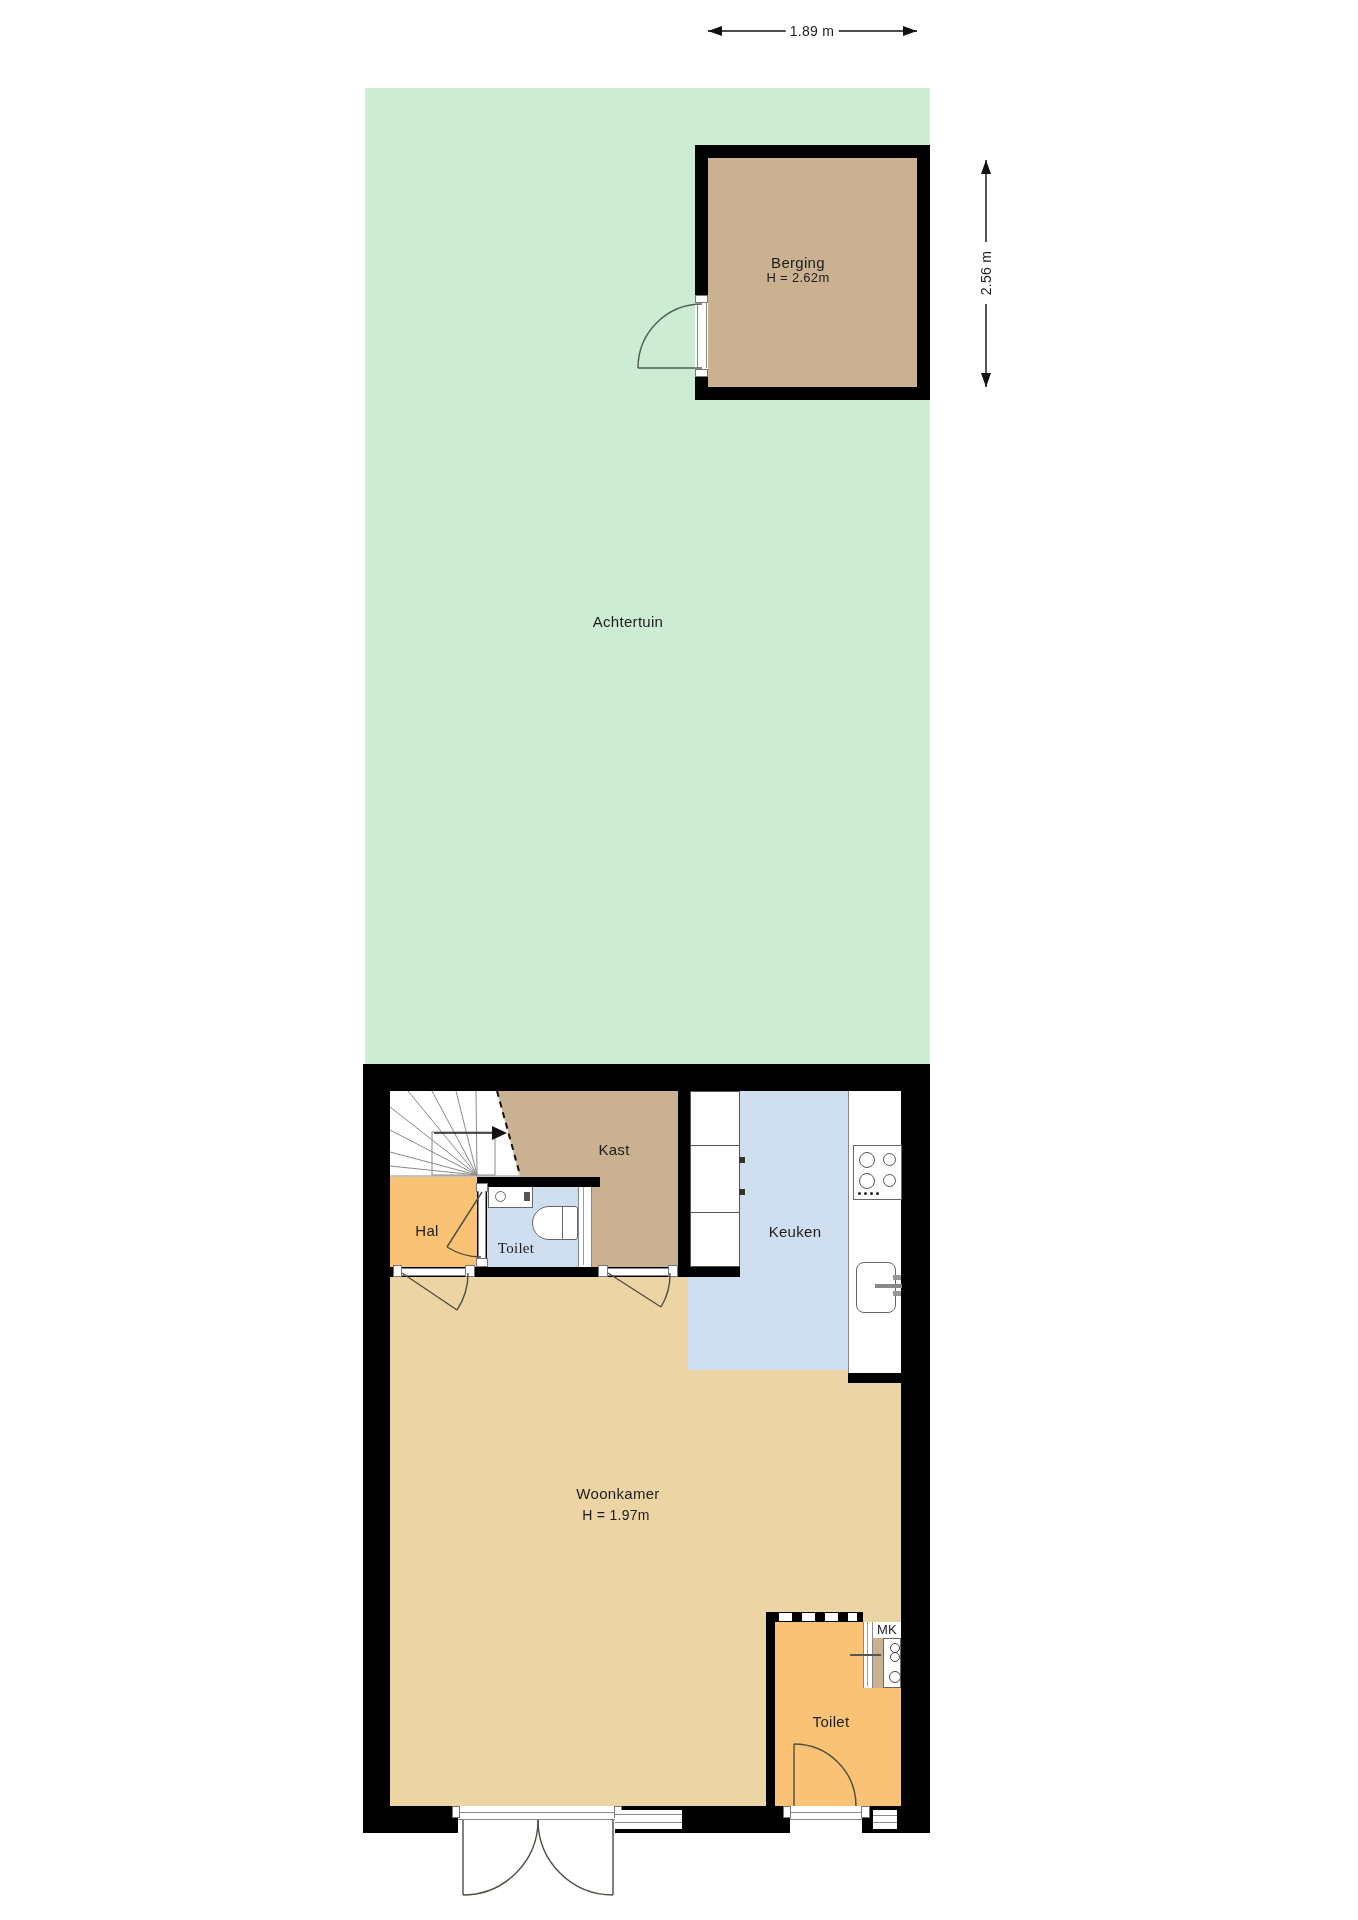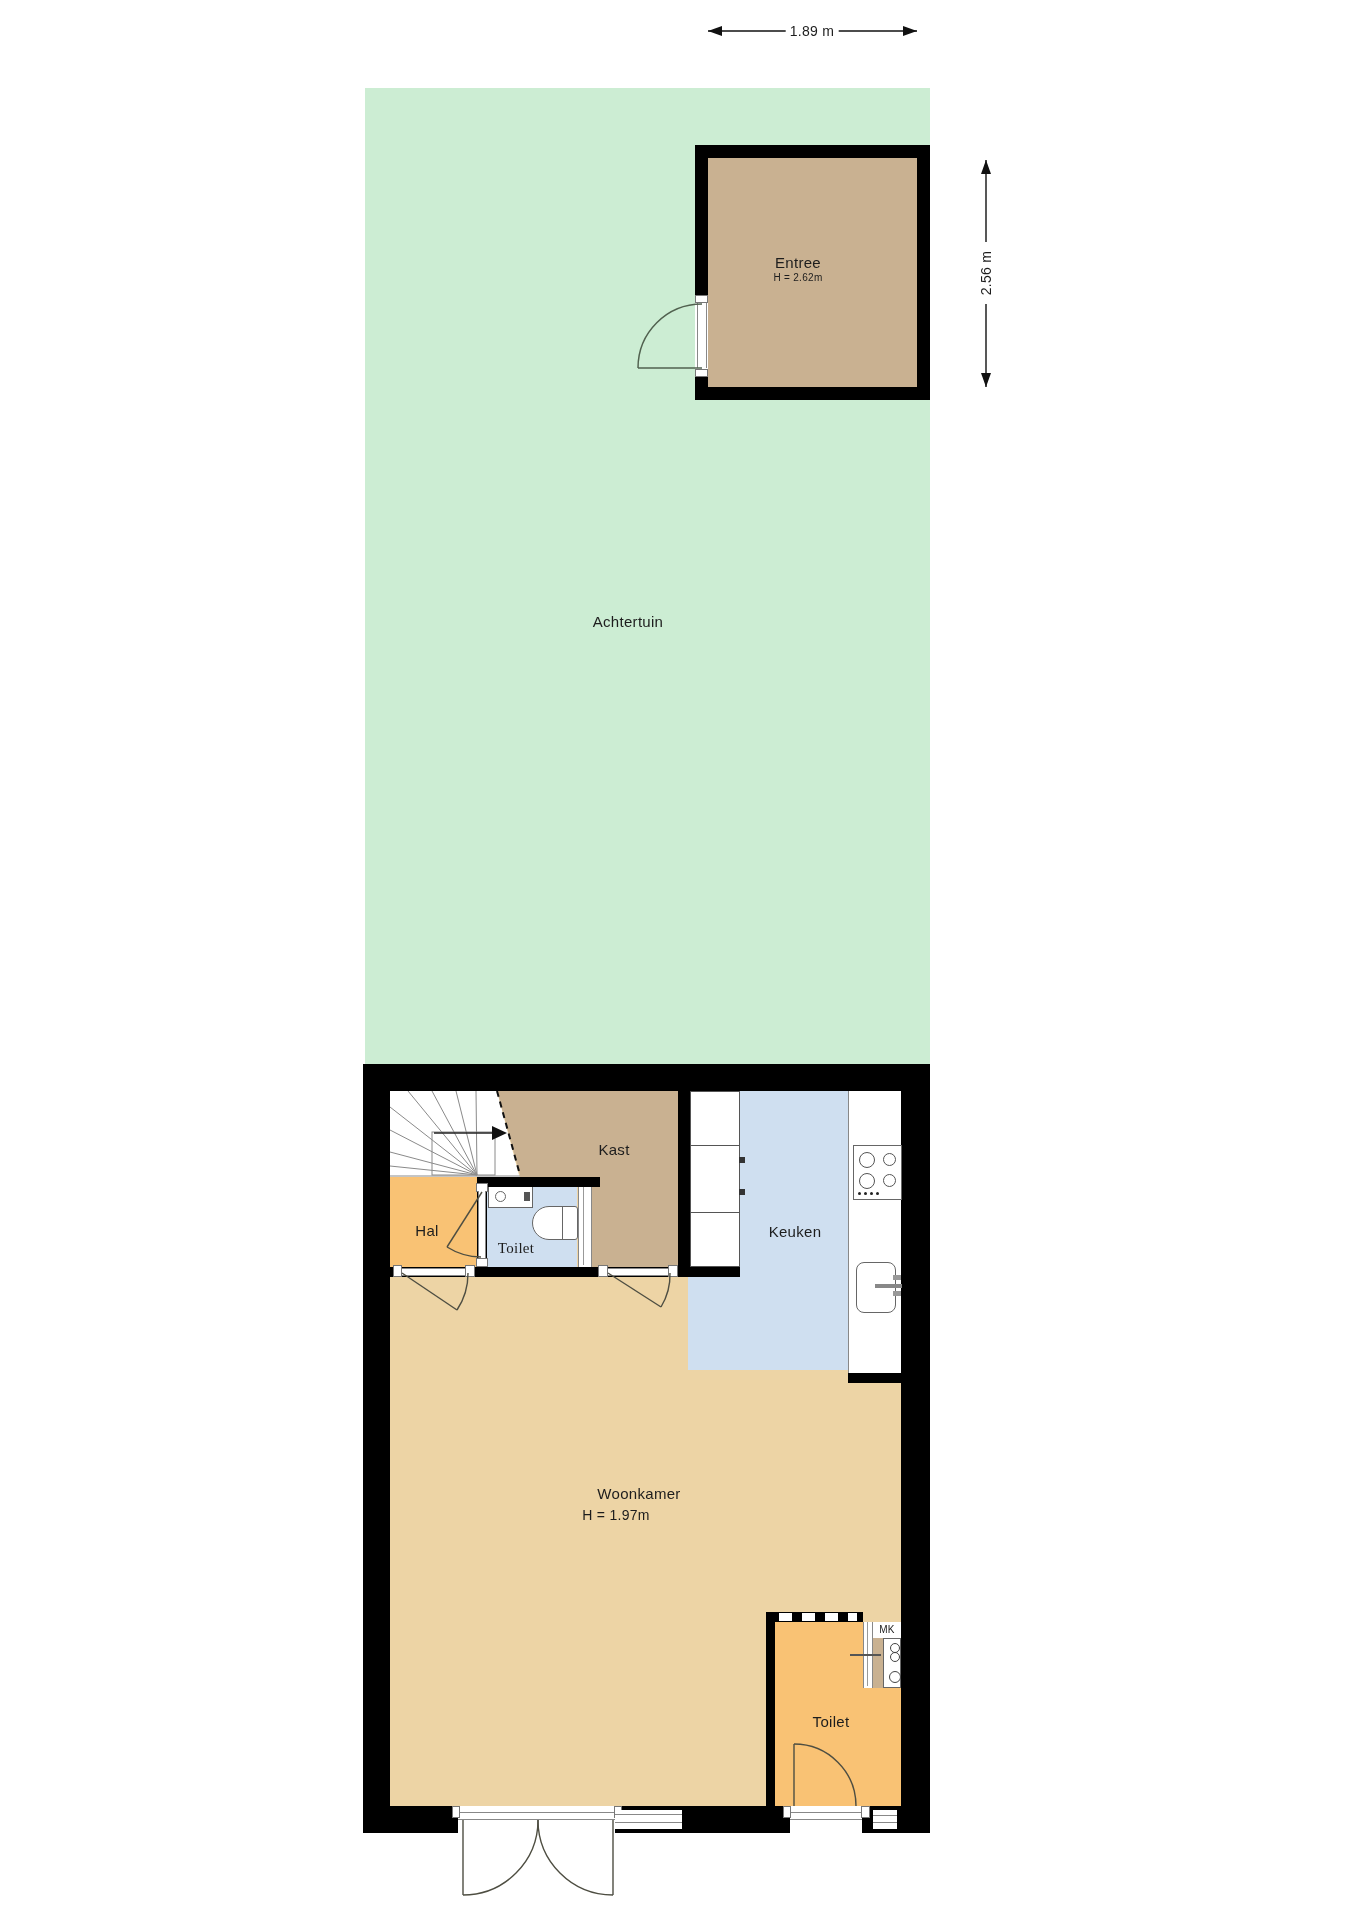--- a/index.html
+++ b/index.html
@@ -1,21 +1,21 @@
 <!DOCTYPE html>
 <html><head>
 <meta charset="utf-8">
 <style>
   html,body{margin:0;padding:0;background:#ffffff;}
   body{font-family:"Liberation Sans", sans-serif;}
   .canvas{position:relative;width:1358px;height:1920px;background:#ffffff;overflow:hidden;}
   .abs{position:absolute;}
   .wall{position:absolute;background:#000000;}
   .lbl{position:absolute;transform:translate(-50%,-50%);color:#1d1d1d;font-size:15px;white-space:nowrap;letter-spacing:0.3px;}
-  .lbl-sm{font-size:10px;}
+  .lbl-sm{font-size:13px;}
   .lbl-dim{font-size:14px;background:#ffffff;padding:0 4px;}
   .jamb{position:absolute;background:#ffffff;border:1px solid #777;box-sizing:border-box;}
   .strip-h{position:absolute;background:#ffffff;border-top:1px solid #888;border-bottom:1px solid #888;box-sizing:border-box;}
   .strip-v{position:absolute;background:#ffffff;border-left:1px solid #888;border-right:1px solid #888;box-sizing:border-box;}
   .fixture{position:absolute;background:#ffffff;border:1px solid #666;box-sizing:border-box;}
   .burner{position:absolute;border:1.5px solid #555;border-radius:50%;box-sizing:border-box;background:#fff;}
   .dot{position:absolute;width:3px;height:3px;background:#222;border-radius:50%;}
   svg.overlay{position:absolute;left:0;top:0;pointer-events:none;}
 </style>
 </head>
@@ -185,26 +185,26 @@
       <path d="M794,1744 A62,62 0 0 1 856,1806"></path>
 
       <line x1="463" y1="1820" x2="463" y2="1895"></line>
       <path d="M463,1895 A75,75 0 0 0 538,1820"></path>
       <line x1="613" y1="1820" x2="613" y2="1895"></line>
       <path d="M613,1895 A75,75 0 0 1 538,1820"></path>
     </g>
   </svg>
 
   <div class="lbl" style="left:628px;top:615px;margin-top:6px;">Achtertuin</div>
-  <div class="lbl" style="left:798px;top:262px;">Entree</div>
+  <div class="lbl" style="left:798px;top:262px;">Berging</div>
   <div class="lbl lbl-sm" style="left:798px;top:277px;">H = 2.62m</div>
   <div class="lbl" style="left:614px;top:1149px;">Kast</div>
   <div class="lbl" style="left:427px;top:1230px;">Hal</div>
   <div class="lbl" style="left:516px;top:1248px;font-family:Liberation Serif, serif;">Toilet</div>
   <div class="lbl" style="left:795px;top:1231px;">Keuken</div>
-  <div class="lbl" style="left:618px;top:1493px;margin-left:21px;">Woonkamer</div>
+  <div class="lbl" style="left:618px;top:1493px;">Woonkamer</div>
   <div class="lbl lbl-sm" style="left:616px;top:1515px;font-size:14px;">H = 1.97m</div>
   <div class="lbl" style="left:831px;top:1721px;">Toilet</div>
   <div class="lbl lbl-sm" style="left:887px;top:1629px;">MK</div>
   <div class="lbl lbl-dim" style="left:812px;top:31px;">1.89 m</div>
   <div class="lbl lbl-dim" style="left:986px;top:273px;transform:translate(-50%,-50%) rotate(-90deg);">2.56 m</div>
 
 </div>
 
 </body></html>

